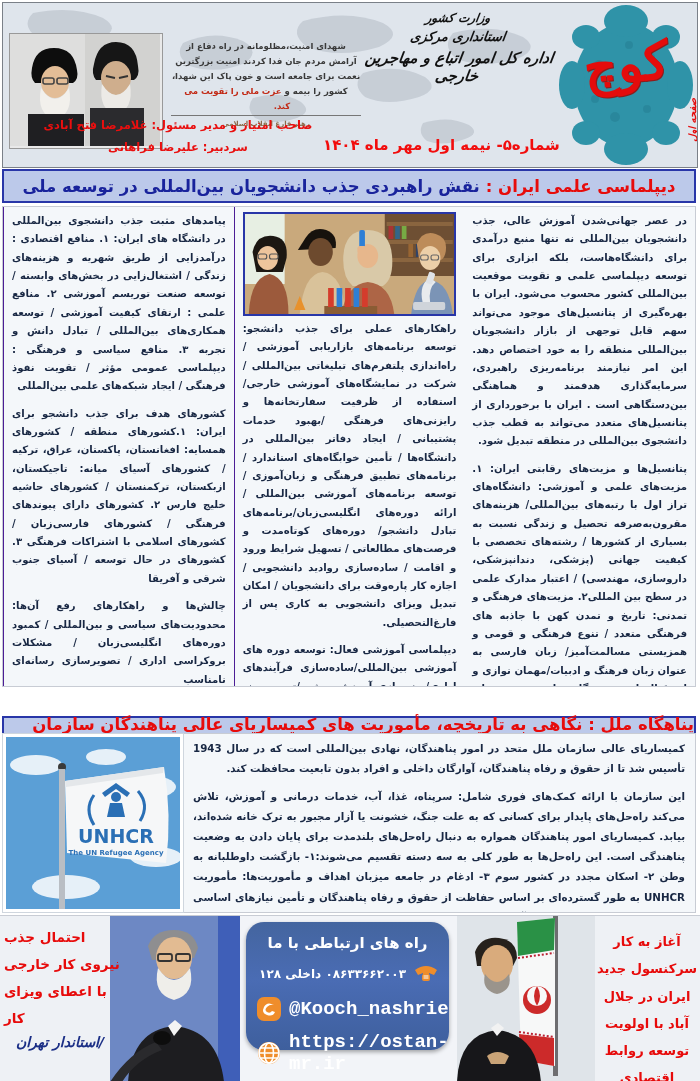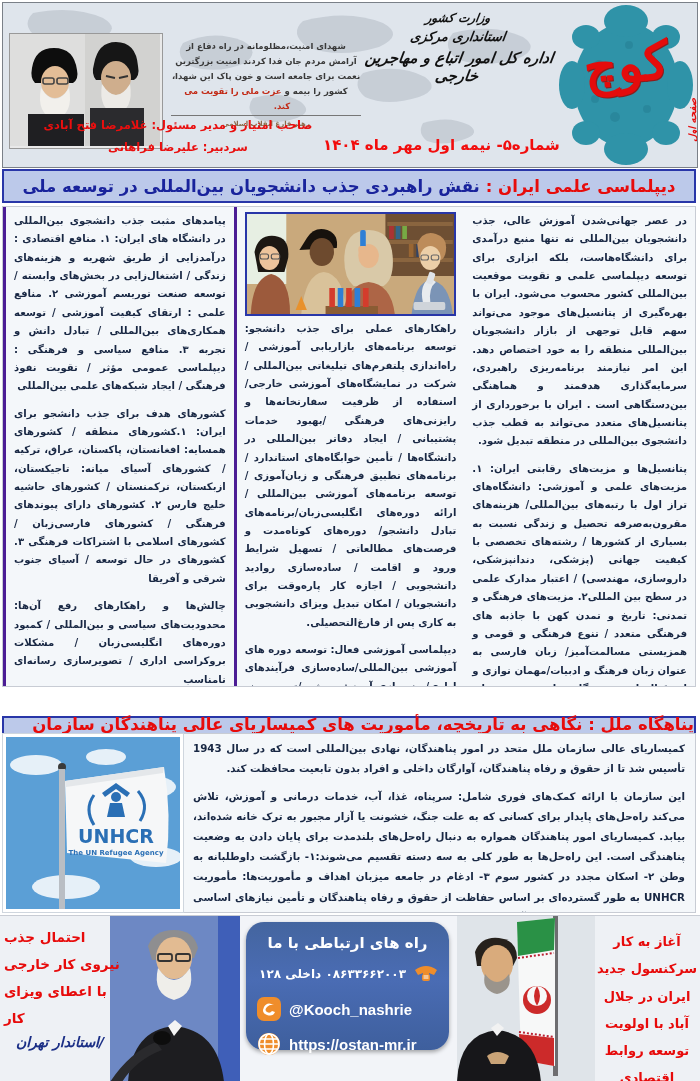--- a/index.html
+++ b/index.html
@@ -42,21 +42,21 @@
   #banner1{top:169px;}
   #banner2{top:716px;height:36px;}
   
   .article1{position:absolute;left:2px;top:206px;width:694px;height:481px;display:flex;
             flex-direction:row-reverse;background:#f4f7fa;border:1px solid #c8ccd4;
             box-sizing:border-box;overflow:hidden;}
   .col{width:33.33%;padding:5px 8px;box-sizing:border-box;direction:rtl;
        text-align:justify;color:#182743;font-size:10.1px;font-weight:bold;
        line-height:1.82;overflow:hidden;position:relative;}
   .col p{margin:0 0 9px 0;}
-  .col + .col{border-left:3px solid #4c1d95;}
+  .col + .col{border-left:1px solid #4c1d95;}
   .stphoto{width:100%;height:104px;border:2px solid #2836a8;box-sizing:border-box;
            margin-bottom:4px;background:#caa87c;}
   
   .article2{position:absolute;left:2px;top:733px;width:694px;height:180px;display:flex;
             background:#f4f7fa;border:1px solid #c8ccd4;box-sizing:border-box;}
   .flagbox{width:180px;height:178px;flex:none;border:3px solid #fff;box-sizing:border-box;
            box-shadow:0 0 0 1px #cfd6de;}
   .a2text{flex:1;padding:4px 10px;direction:rtl;text-align:justify;color:#182743;
           font-size:10.3px;font-weight:bold;line-height:1.95;overflow:hidden;}
   .a2text p{margin:0 0 8px 0;}
@@ -71,21 +71,21 @@
       text-align:center;color:#1b2f86;font-weight:bold;font-size:14px;font-style:italic;}
   .contact{width:217px;background:#f2f4f8;border-top:1px solid #c8ccd4;}
   .cbox{position:absolute;left:6px;top:6px;width:203px;height:128px;border-radius:18px;
         background:linear-gradient(180deg,#44659f 0%,#4a6cb4 45%,#3e5f9d 100%);
         box-shadow:0 2px 4px rgba(0,0,0,.35);}
   .cbox .chead{margin:12px 8px 8px 8px;text-align:center;color:#fff;font-weight:bold;
                font-size:15px;direction:rtl;}
   .crow{display:flex;align-items:center;gap:7px;margin:9px 10px;color:#fff;
         font-weight:bold;font-size:12px;}
   .crow.rtl{direction:rtl;}
-  .crow .ltx{font-family:Liberation Sans, sans-serif;font-size:15px;}
+  .crow .ltx{font-family:Liberation Mono, monospace;font-size:19px;}
   .cicon{width:26px;height:26px;flex:none;}
   .right-news{width:243px;background:#eef1f5;border-top:1px solid #c8ccd4;}
   .right-news .ph{position:absolute;left:0;top:0;}
   .right-news .ttl{position:absolute;right:2px;top:12px;width:102px;direction:rtl;
       text-align:center;color:#e70b0b;font-weight:bold;font-size:13px;line-height:2.1;}
 </style>
 </head>
 <body>
 
 <div class="page">

